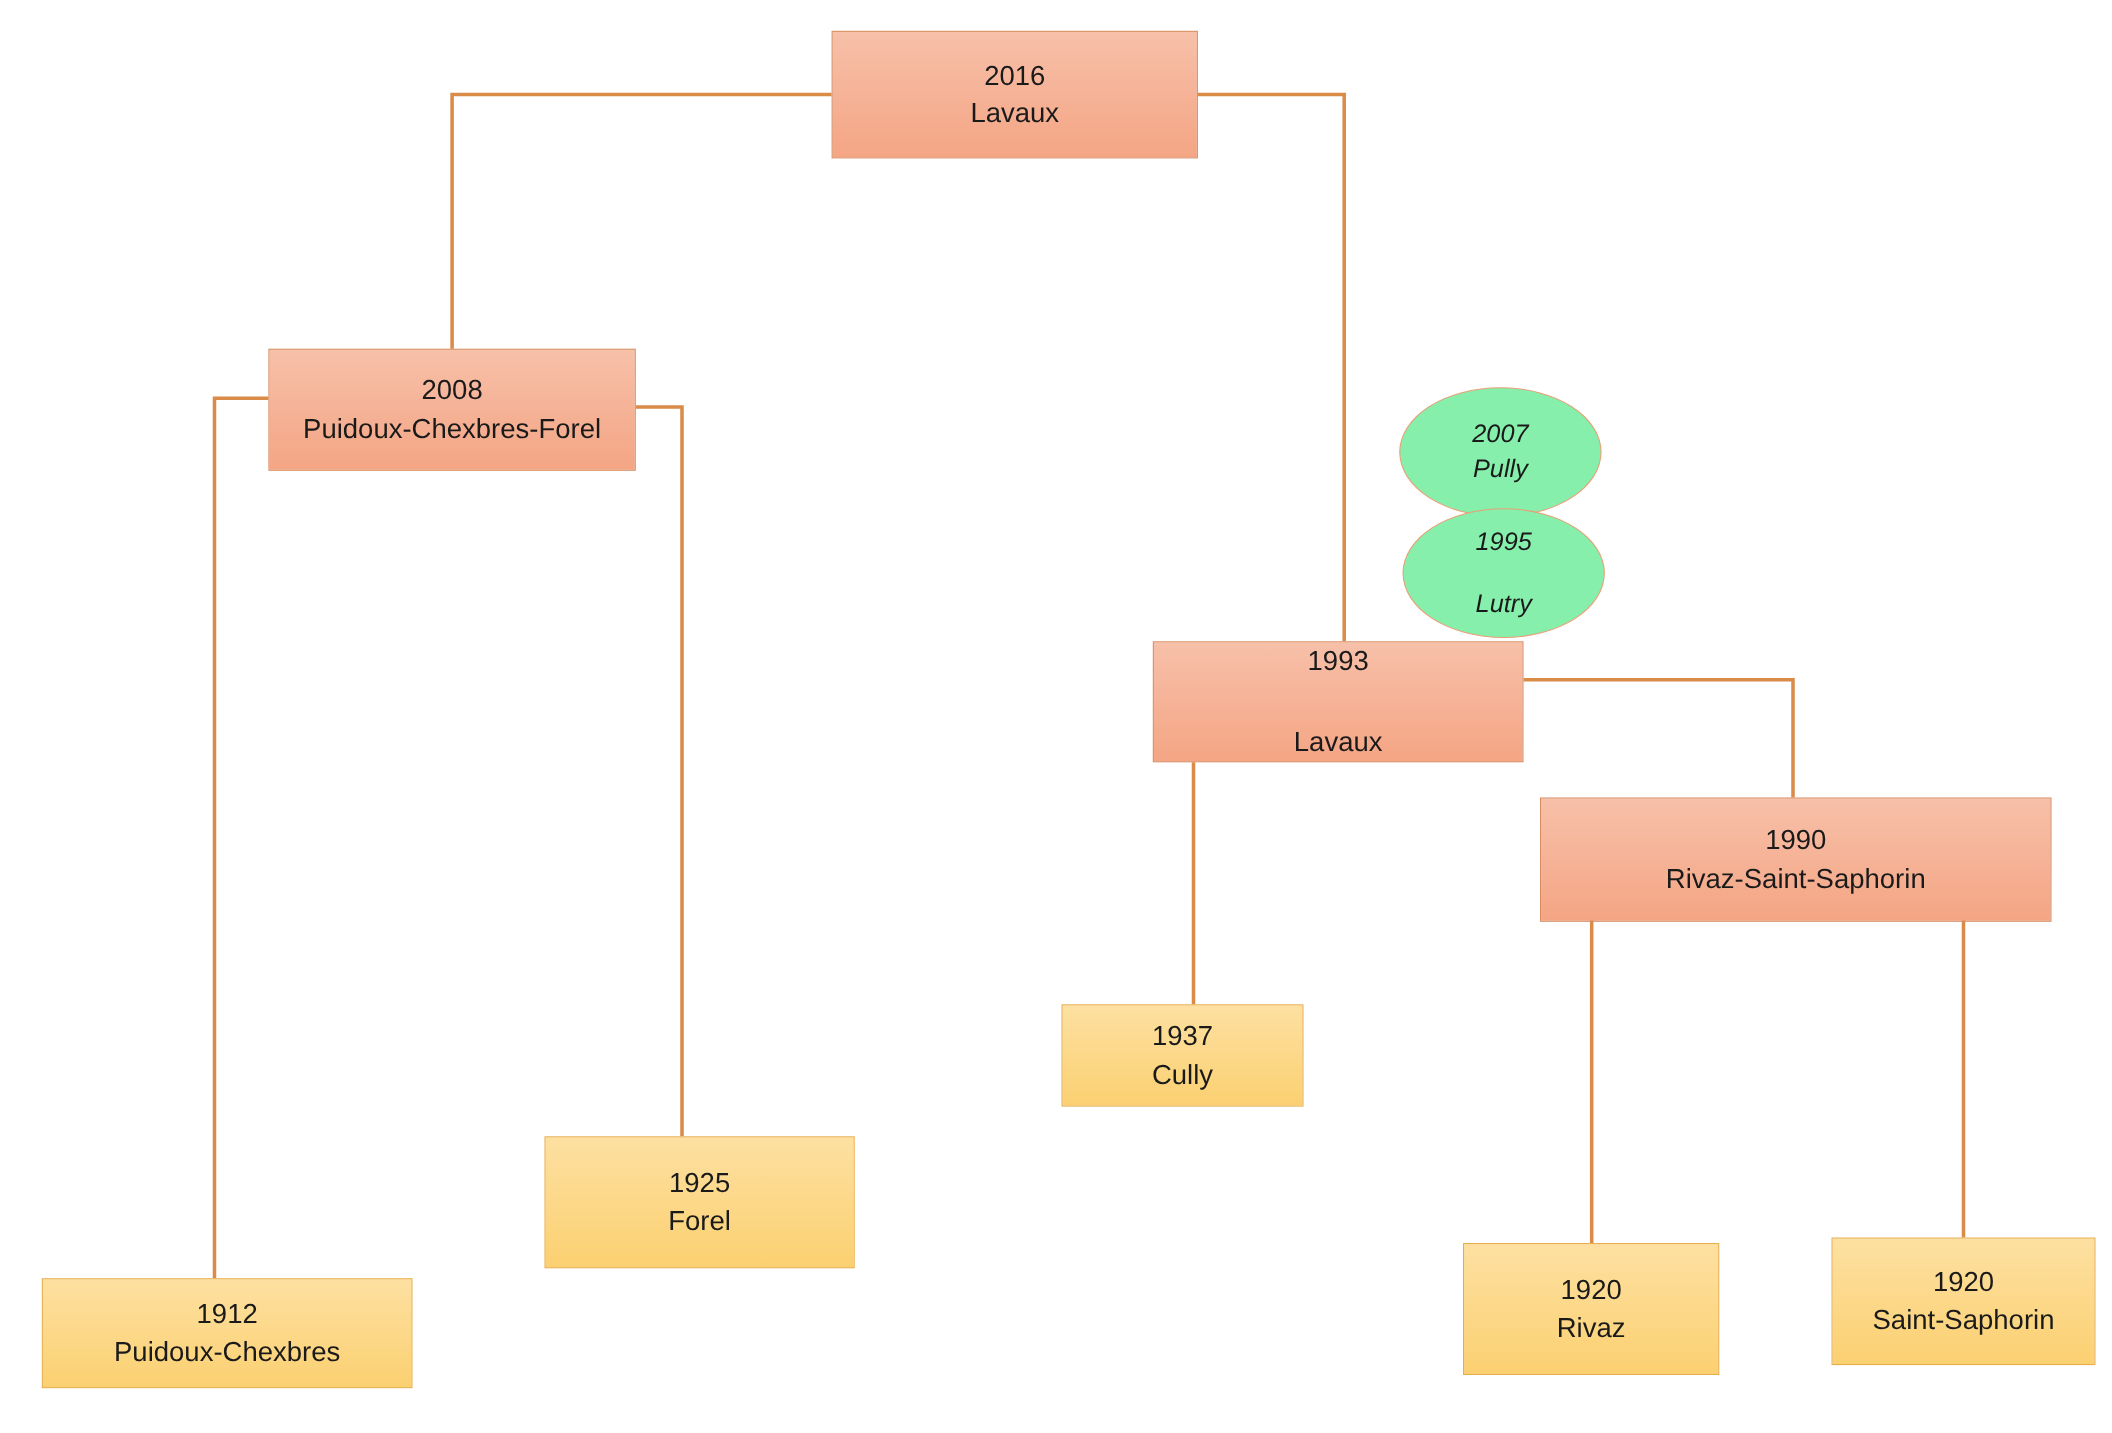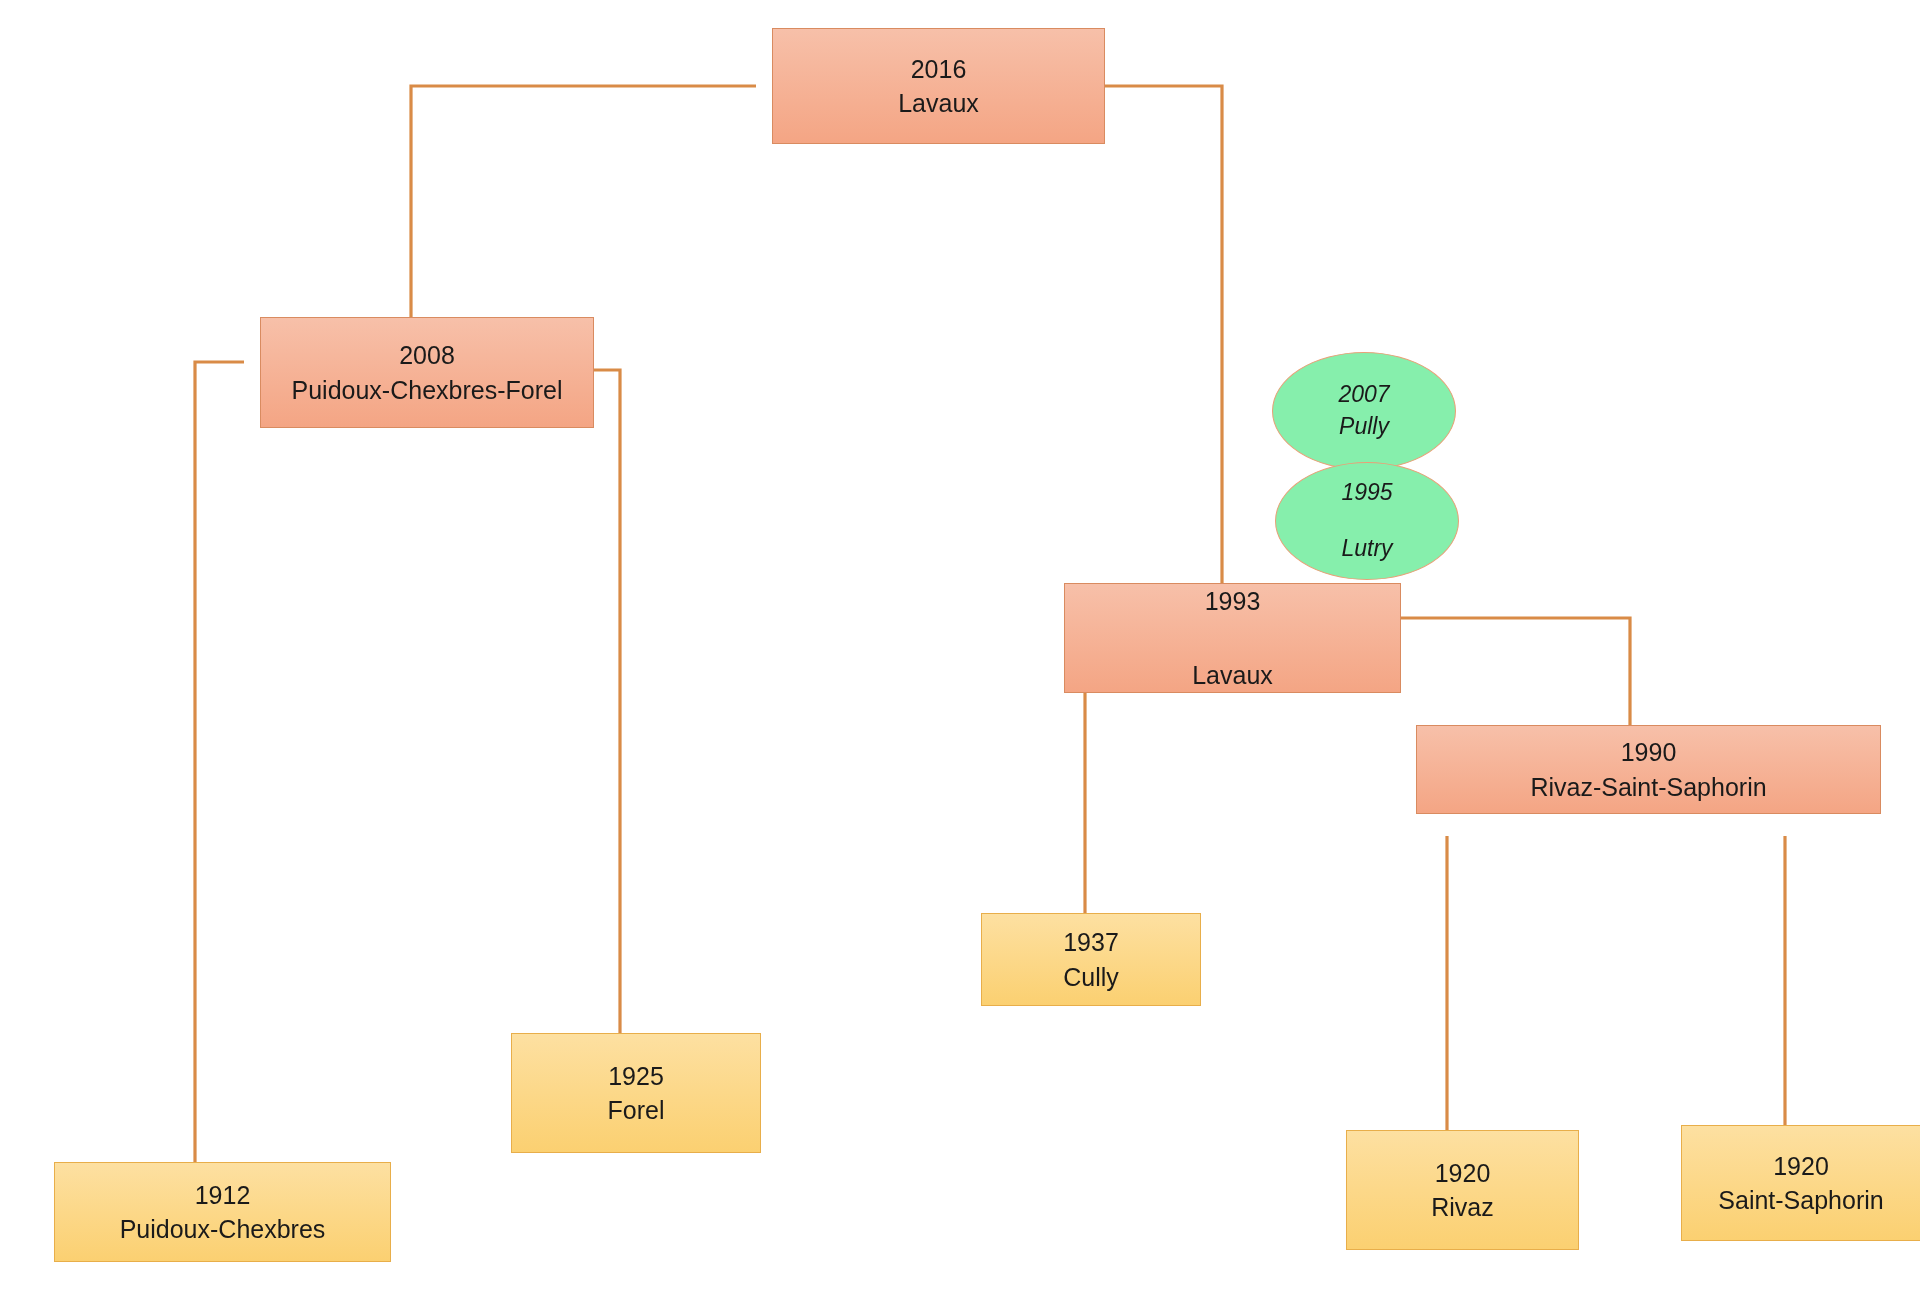--- a/index.html
+++ b/index.html
@@ -44,21 +44,20 @@
     display: block;
     white-space: nowrap;
   }
   .node .place {
     display: block;
     white-space: nowrap;
   }
   .node.rect {
     border-width: 1px;
     border-style: solid;
-    margin-left: 16px;
   }
   .node.rect.level-a {
     background: linear-gradient(180deg, #f7c0a9 0%, #f4a584 100%);
     border-color: #d98b60;
     font-size: 25px;
   }
   .node.rect.level-b {
     background: linear-gradient(180deg, #fde0a1 0%, #fbd071 100%);
     border-color: #e8ae4a;
     font-size: 25px;
@@ -104,29 +103,29 @@
         <span class="place">Pully</span>
       </div>
       <div class="node ellipse ellipse" style="left: 1275px; top: 462px; width: 184px; height: 118px; gap: 24px;">
         <span class="year">1995</span>
         <span class="place">Lutry</span>
       </div>
       <div class="node rect level-a" style="left: 1048px; top: 583px; width: 337px; height: 110px; justify-content: space-between;">
         <span class="year">1993</span>
         <span class="place">Lavaux</span>
       </div>
-      <div class="node rect level-a" style="left: 1400px; top: 725px; width: 465px; height: 89px;">
+      <div class="node rect level-a" style="left: 1400px; top: 725px; width: 465px; height: 113px;">
         <span class="year">1990</span>
         <span class="place">Rivaz-Saint-Saphorin</span>
       </div>
       <div class="node rect level-b" style="left: 965px; top: 913px; width: 220px; height: 93px;">
         <span class="year">1937</span>
         <span class="place">Cully</span>
       </div>
-      <div class="node rect level-b" style="left: 495px; top: 1033px; width: 250px; height: 120px;">
+      <div class="node rect level-b" style="left: 495px; top: 1033px; width: 282px; height: 120px;">
         <span class="year">1925</span>
         <span class="place">Forel</span>
       </div>
       <div class="node rect level-b" style="left: 1330px; top: 1130px; width: 233px; height: 120px;">
         <span class="year">1920</span>
         <span class="place">Rivaz</span>
       </div>
       <div class="node rect level-b" style="left: 1665px; top: 1125px; width: 240px; height: 116px;">
         <span class="year">1920</span>
         <span class="place">Saint-Saphorin</span>

